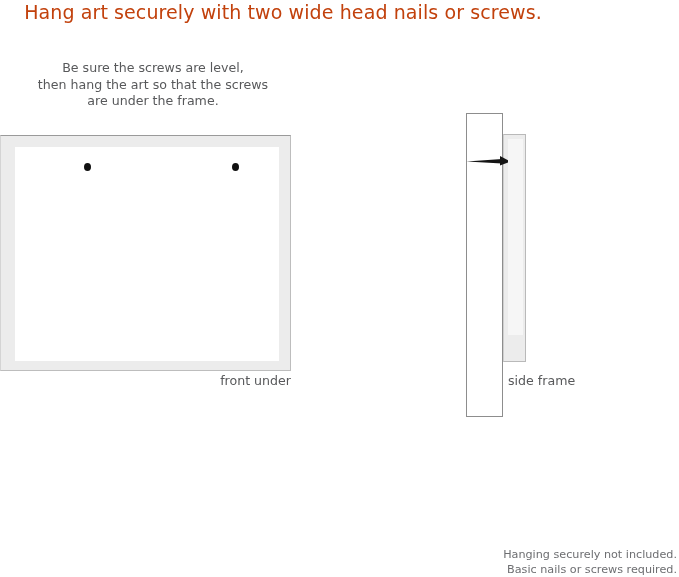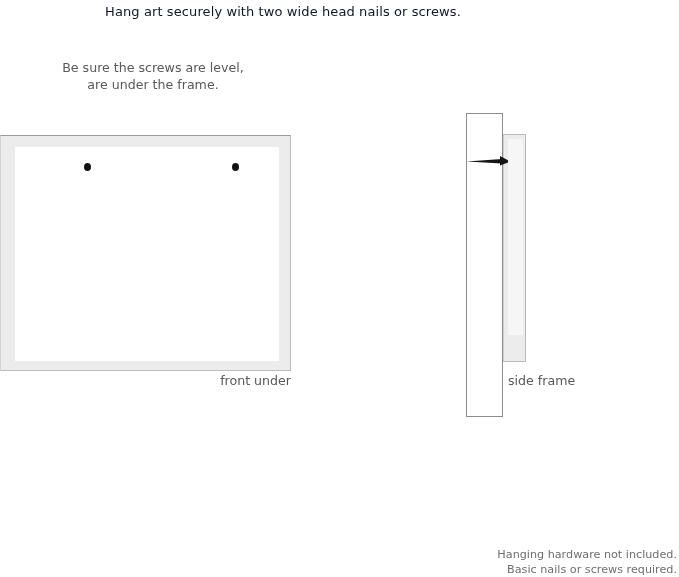--- a/index.html
+++ b/index.html
@@ -17,24 +17,24 @@
     -webkit-font-smoothing: antialiased;
   }
 
   
   .headline {
     position: absolute;
     left: 0;
     top: 0px;
     width: 566px;
     text-align: center;
-    font-size: 13px;
+    font-size: 19px;
     font-weight: 400;
     letter-spacing: 0.1px;
-    color: #0f172a;
+    color: #c2410c;
     line-height: 24px;
   }
 
   
   .caption {
     position: absolute;
     font-size: 12.6px;
     line-height: 16.5px;
     text-align: center;
     color: #58595b;
@@ -152,20 +152,21 @@
   }
   .footer .line { display: block; white-space: nowrap; }
 </style>
 </head>
 <body>
 
 <div class="headline">Hang art securely with two wide head nails or screws.</div>
 
 <div class="caption caption-left">
   <span class="line">Be sure the screws are level,</span>
+  <span class="line">then hang the art so that the screws</span>
   <span class="line">are under the frame.</span>
 </div>
 
 <div class="caption caption-right">
 </div>
 
 <div class="front-view">
   <div class="front-frame">
     <div class="front-mat">
       <span class="screw-dot screw-dot-left"></span>
@@ -179,15 +180,15 @@
 <div class="side-frame">
   <div class="side-frame-inner"></div>
 </div>
 <svg class="nail" viewBox="0 0 46 18">
   <polygon points="0.5,9.6 36,7.0 36,11.4" fill="#141414"></polygon>
   <polygon points="34,4.0 42,8.2 42,10.4 34,13.6" fill="#141414"></polygon>
 </svg>
 <div class="view-label label-side">side frame</div>
 
 <div class="footer">
-  <span class="line">Hanging hardware not included.</span>
+  <span class="line">Hanging securely not included.</span>
   <span class="line">Basic nails or screws required.</span>
 </div>
 
 </body></html>

